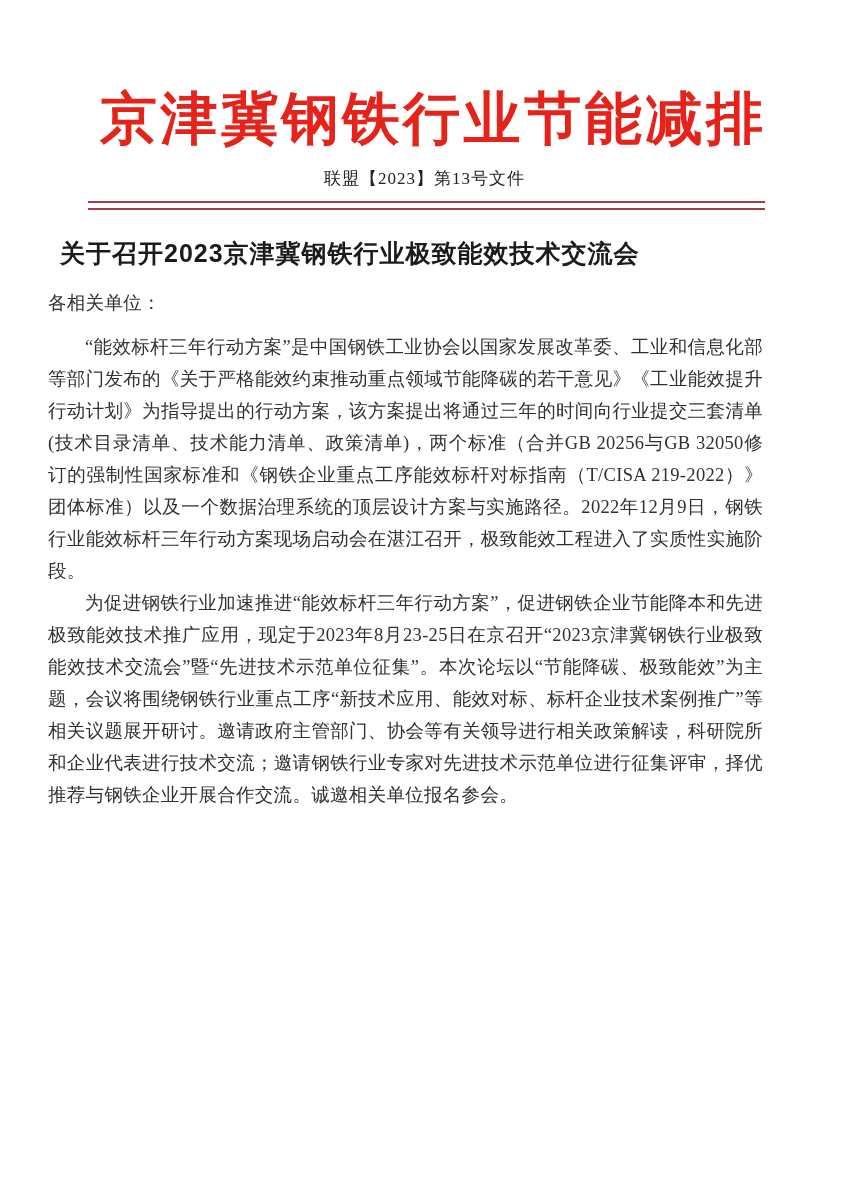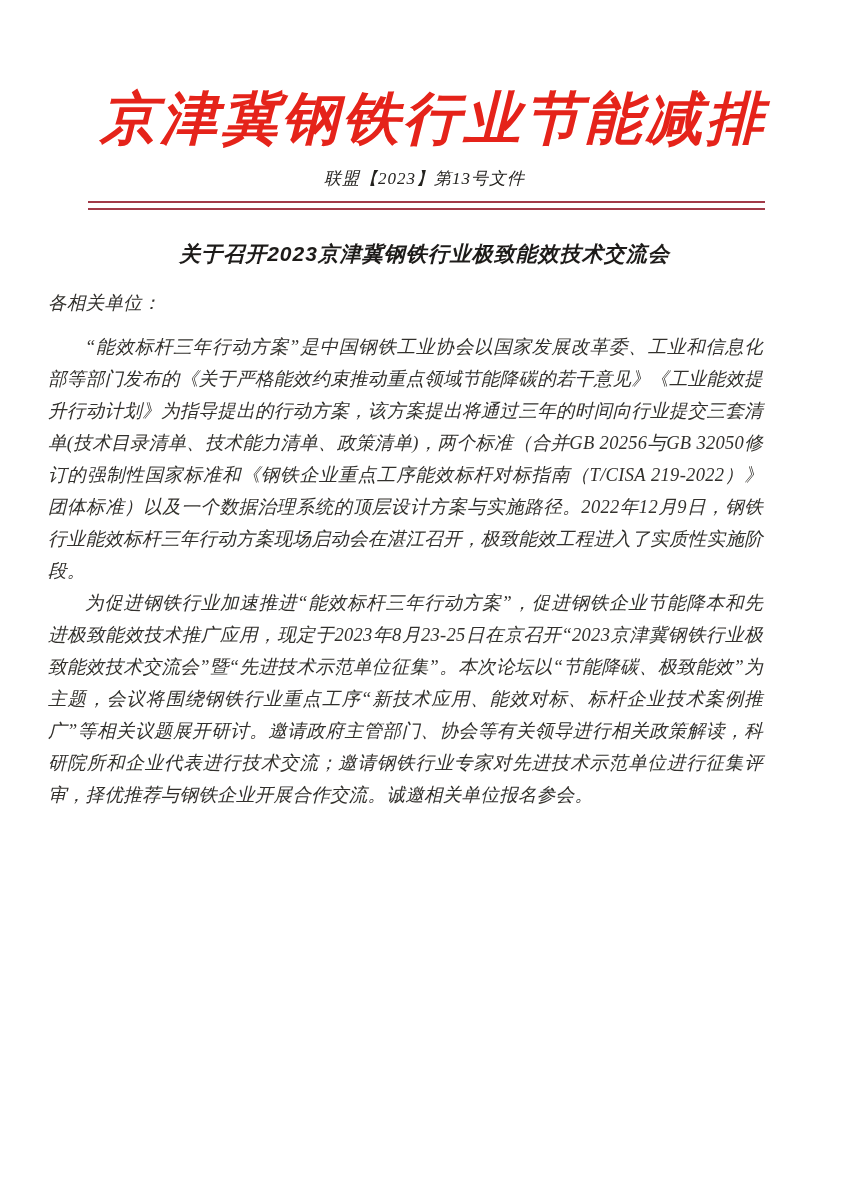--- a/index.html
+++ b/index.html
@@ -17,21 +17,20 @@
     margin: 0 auto;
     font-family: "Liberation Serif", "DejaVu Serif", serif;
   }
   .page {
     width: 849px;
     height: 1200px;
     background: var(--page-bg);
     padding-top: 80px;
     overflow: hidden;
     position: relative;
-    font-style: italic;
   }
   
   .org-title {
     margin: 0 86px 0 100px;
     color: var(--title-red);
     font-family: "Liberation Sans", "DejaVu Sans", sans-serif;
     font-weight: bold;
     font-size: 57px;
     line-height: 77px;
   }
@@ -52,24 +51,24 @@
   
   .red-rule {
     margin: 10px 84px 0 88px;
     height: 9px;
     border-top: 2.5px solid var(--rule-red);
     border-bottom: 2.5px solid var(--rule-red);
   }
   
   .notice-title {
     margin: 16px 60px 0;
-    text-align: center;
+    text-align: left;
     font-family: "Liberation Sans", "DejaVu Sans", sans-serif;
     font-weight: bold;
-    font-size: 21px;
+    font-size: 25px;
     line-height: 55px;
     color: var(--heading-black);
     letter-spacing: 1px;
   }
   
   .body-text {
     margin: 6px 86px 0 48px;
     font-size: 18.5px;
     line-height: 32px;
     color: var(--text-color);

